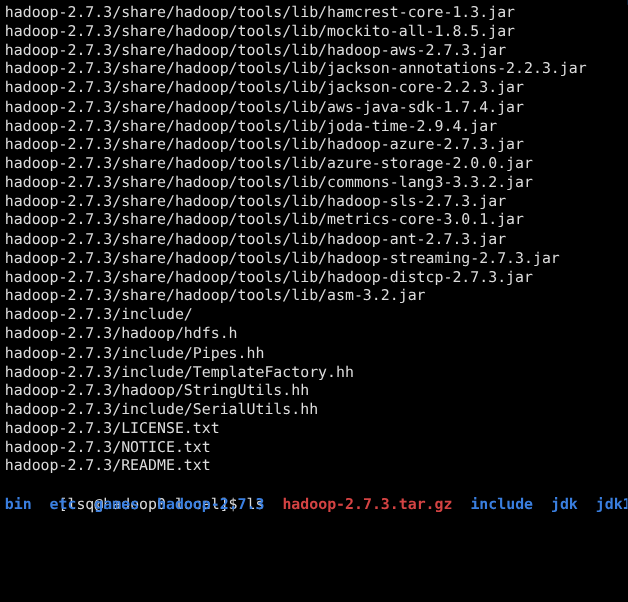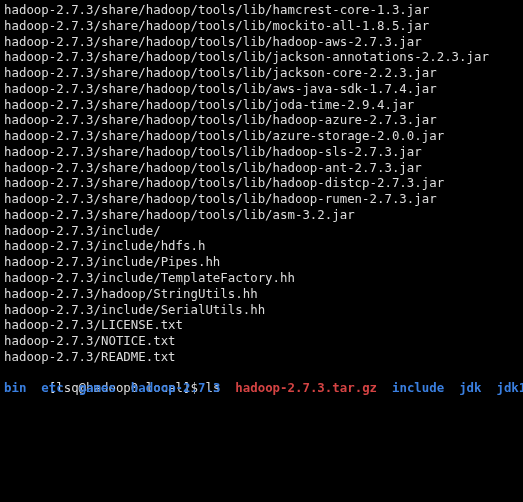--- a/index.html
+++ b/index.html
@@ -88,27 +88,29 @@
     <div id="output-region">
         <div class="term-line output">hadoop-2.7.3/share/hadoop/tools/lib/hamcrest-core-1.3.jar</div>
         <div class="term-line output">hadoop-2.7.3/share/hadoop/tools/lib/mockito-all-1.8.5.jar</div>
         <div class="term-line output">hadoop-2.7.3/share/hadoop/tools/lib/hadoop-aws-2.7.3.jar</div>
         <div class="term-line output">hadoop-2.7.3/share/hadoop/tools/lib/jackson-annotations-2.2.3.jar</div>
         <div class="term-line output">hadoop-2.7.3/share/hadoop/tools/lib/jackson-core-2.2.3.jar</div>
         <div class="term-line output">hadoop-2.7.3/share/hadoop/tools/lib/aws-java-sdk-1.7.4.jar</div>
         <div class="term-line output">hadoop-2.7.3/share/hadoop/tools/lib/joda-time-2.9.4.jar</div>
         <div class="term-line output">hadoop-2.7.3/share/hadoop/tools/lib/hadoop-azure-2.7.3.jar</div>
         <div class="term-line output">hadoop-2.7.3/share/hadoop/tools/lib/azure-storage-2.0.0.jar</div>
+        <div class="term-line output">hadoop-2.7.3/share/hadoop/tools/lib/commons-lang3-3.3.2.jar</div>
         <div class="term-line output">hadoop-2.7.3/share/hadoop/tools/lib/hadoop-sls-2.7.3.jar</div>
+        <div class="term-line output">hadoop-2.7.3/share/hadoop/tools/lib/metrics-core-3.0.1.jar</div>
         <div class="term-line output">hadoop-2.7.3/share/hadoop/tools/lib/hadoop-ant-2.7.3.jar</div>
+        <div class="term-line output">hadoop-2.7.3/share/hadoop/tools/lib/hadoop-streaming-2.7.3.jar</div>
         <div class="term-line output">hadoop-2.7.3/share/hadoop/tools/lib/hadoop-distcp-2.7.3.jar</div>
-        <div class="term-line output">hadoop-2.7.3/share/hadoop/tools/lib/hadoop-rumen-2.7.3.jar</div>
         <div class="term-line output">hadoop-2.7.3/share/hadoop/tools/lib/asm-3.2.jar</div>
         <div class="term-line output">hadoop-2.7.3/include/</div>
-        <div class="term-line output">hadoop-2.7.3/include/hdfs.h</div>
+        <div class="term-line output">hadoop-2.7.3/hadoop/hdfs.h</div>
         <div class="term-line output">hadoop-2.7.3/include/Pipes.hh</div>
         <div class="term-line output">hadoop-2.7.3/include/TemplateFactory.hh</div>
         <div class="term-line output">hadoop-2.7.3/hadoop/StringUtils.hh</div>
         <div class="term-line output">hadoop-2.7.3/include/SerialUtils.hh</div>
         <div class="term-line output">hadoop-2.7.3/LICENSE.txt</div>
         <div class="term-line output">hadoop-2.7.3/NOTICE.txt</div>
         <div class="term-line output">hadoop-2.7.3/README.txt</div>
       </div>
 
     <div class="prompt-line">

